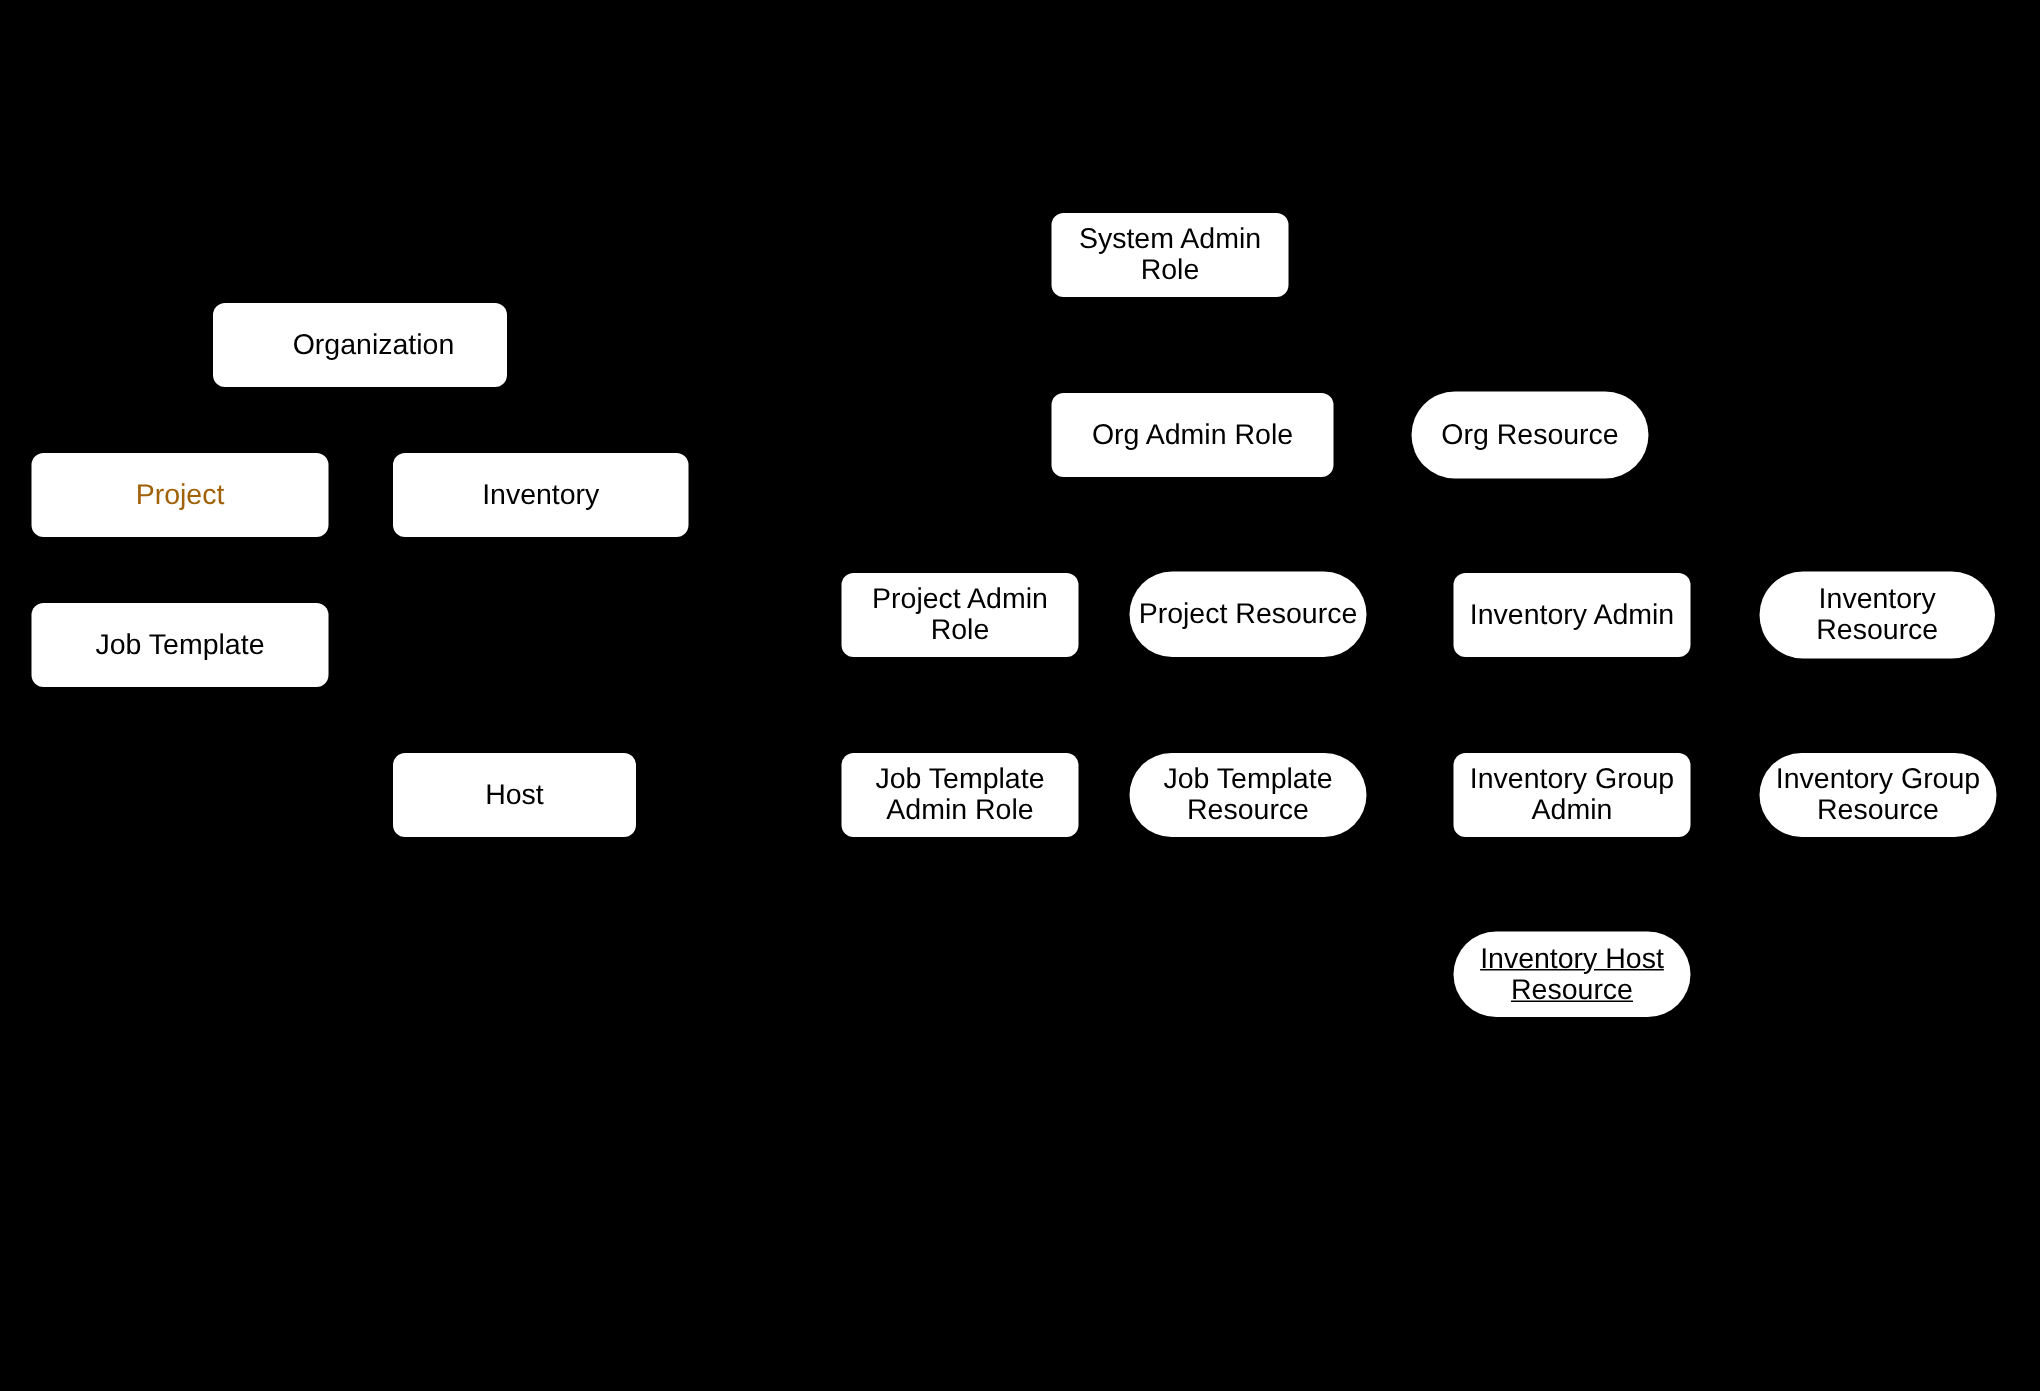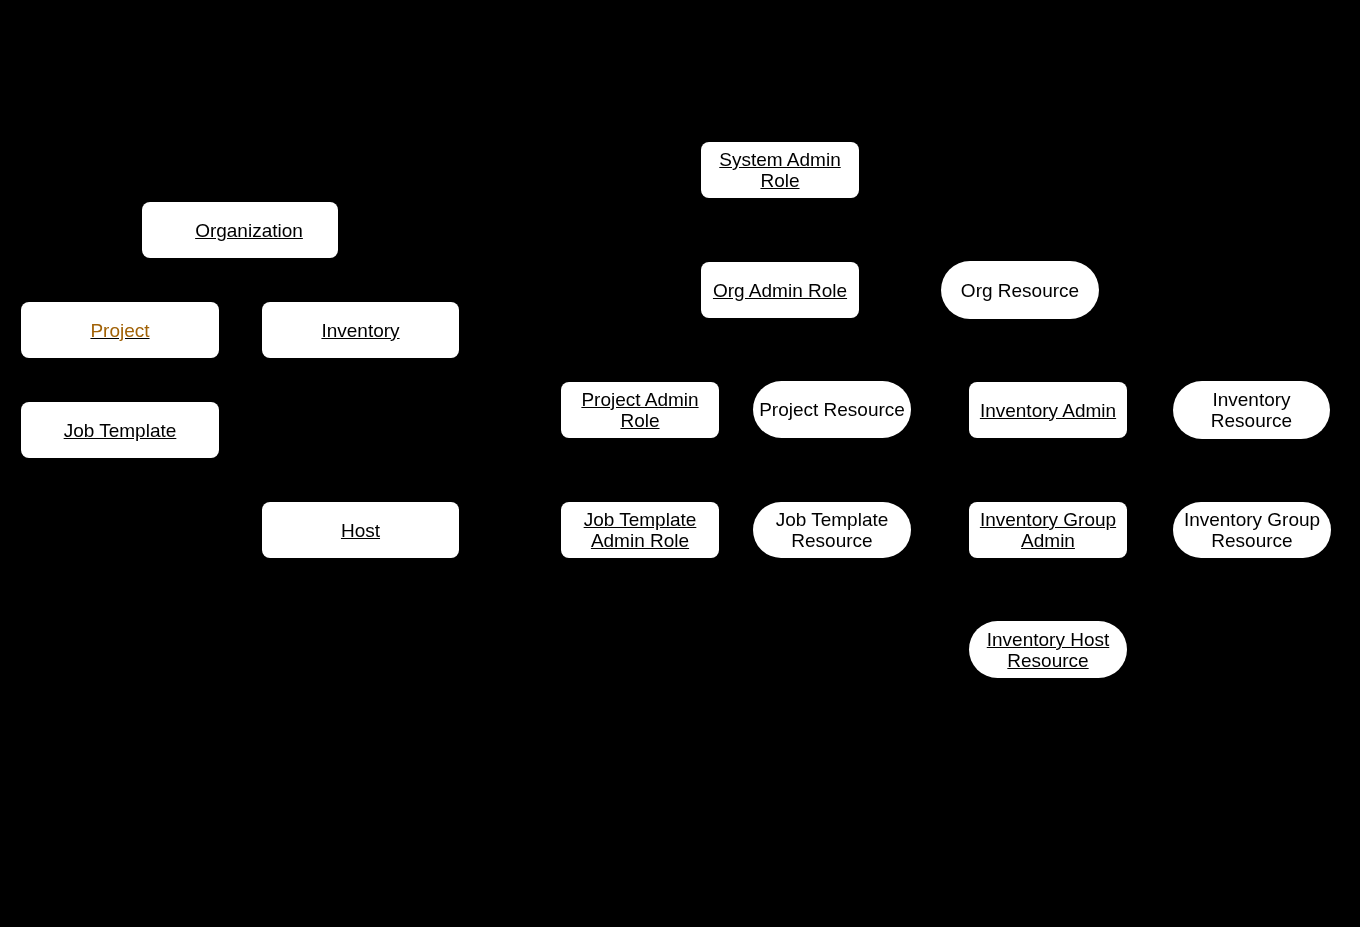--- a/index.html
+++ b/index.html
@@ -18,21 +18,21 @@
   .node {
     position: absolute;
     background: #ffffff;
     color: #000000;
     display: flex;
     align-items: center;
     justify-content: center;
     text-align: center;
     box-sizing: border-box;
   }
-  .node.rect { border-radius: 8px; text-decoration: underline; }
+  .node.rect { border-radius: 8px; }
   .node.pill { border-radius: 29px; }
   .node-label {
     font-size: 19px;
     line-height: 21px;
     white-space: pre-line;
     color: #000000;
   }
 </style>
 </head>
 <body>
@@ -43,28 +43,28 @@
   </div>
     <div class="node rect" style="left: 21px; top: 302px; width: 198px; height: 56px; background: rgb(255, 255, 255);">
     <span class="node-label" style="color: #a16207;">Project</span>
   </div>
     <div class="node rect" style="left: 262px; top: 302px; width: 197px; height: 56px; background: rgb(255, 255, 255);">
     <span class="node-label" style="color: rgb(0, 0, 0);">Inventory</span>
   </div>
     <div class="node rect" style="left: 21px; top: 402px; width: 198px; height: 56px; background: rgb(255, 255, 255);">
     <span class="node-label" style="color: rgb(0, 0, 0);">Job Template</span>
   </div>
-    <div class="node rect" style="left: 262px; top: 502px; width: 197px; height: 56px; background: rgb(255, 255, 255);">
+    <div class="node rect" style="left: 262px; top: 502px; width: 162px; height: 56px; background: rgb(255, 255, 255);">
     <span class="node-label" style="color: rgb(0, 0, 0);">Host</span>
   </div>
     <div class="node rect" style="left: 701px; top: 142px; width: 158px; height: 56px; background: rgb(255, 255, 255);">
     <span class="node-label" style="color: rgb(0, 0, 0);">System Admin
 Role</span>
   </div>
-    <div class="node rect" style="left: 701px; top: 262px; width: 158px; height: 56px; background: rgb(255, 255, 255);">
+    <div class="node rect" style="left: 701px; top: 262px; width: 188px; height: 56px; background: rgb(255, 255, 255);">
     <span class="node-label" style="color: rgb(0, 0, 0);">Org Admin Role</span>
   </div>
     <div class="node pill" style="left: 941px; top: 261px; width: 158px; height: 58px; background: rgb(255, 255, 255);">
     <span class="node-label" style="color: rgb(0, 0, 0);">Org Resource</span>
   </div>
     <div class="node rect" style="left: 561px; top: 382px; width: 158px; height: 56px; background: rgb(255, 255, 255);">
     <span class="node-label" style="color: rgb(0, 0, 0);">Project Admin
 Role</span>
   </div>
     <div class="node pill" style="left: 753px; top: 381px; width: 158px; height: 57px; background: rgb(255, 255, 255);">

